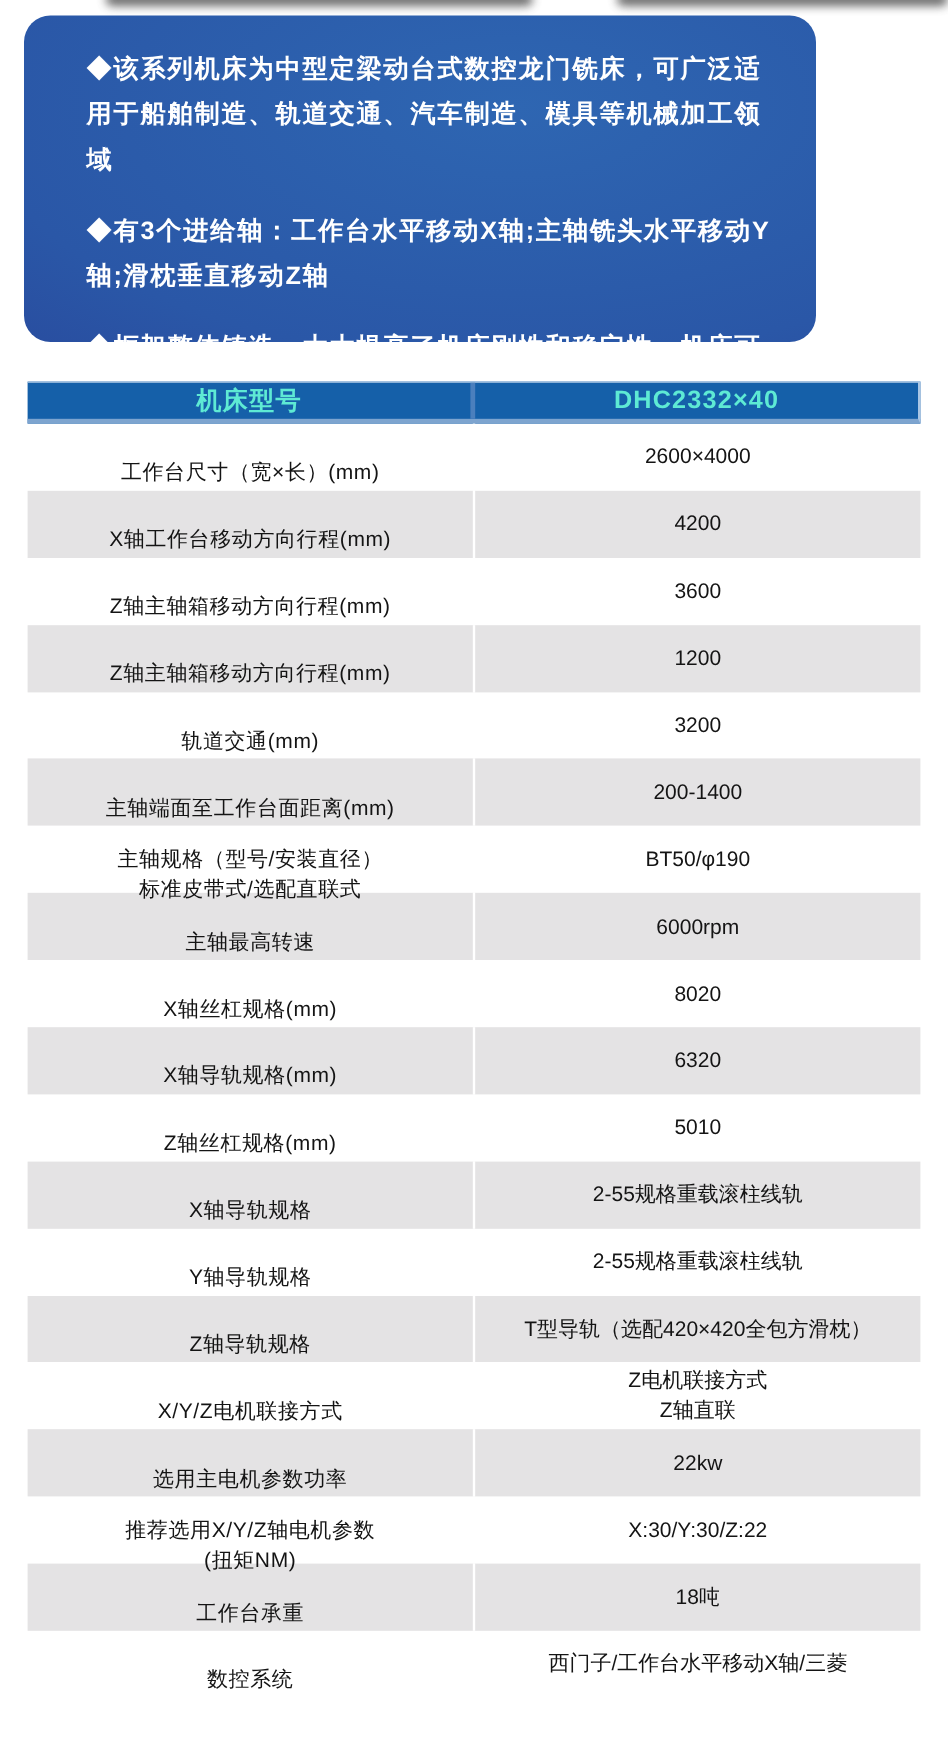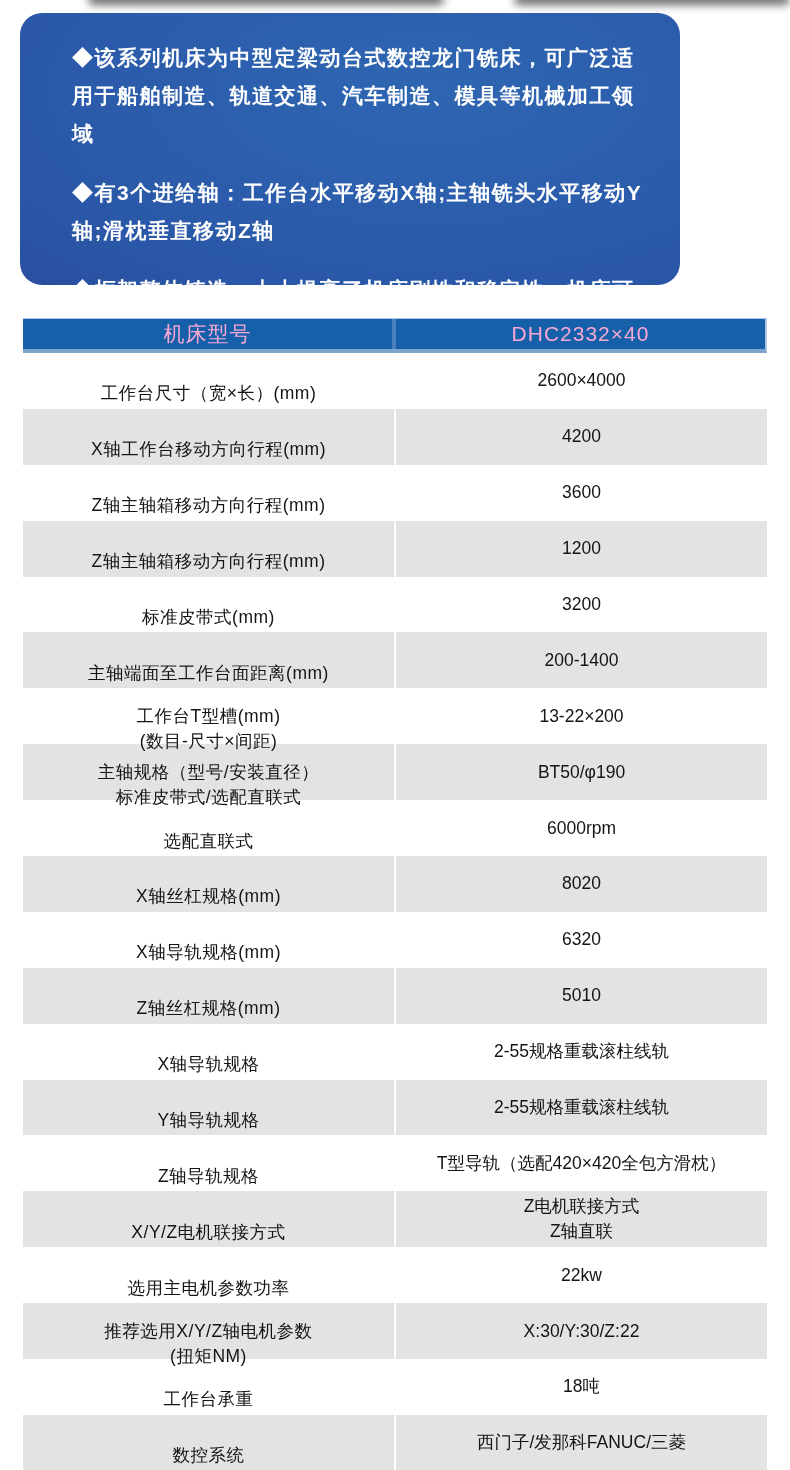--- a/index.html
+++ b/index.html
@@ -47,21 +47,21 @@
     height: 30px;
     background: #1560a9;
     border-top: 1px solid #aac6e4;
     border-right: 2px solid #aac6e4;
     border-bottom: 4px solid #7da4cf;
     box-sizing: content-box;
   }
   .h-cell {
     flex: 1;
     display: flex; align-items: center; justify-content: center;
-    color: #f9a8d4; font-size: 21px; font-weight: normal;
+    color: #5eead4; font-size: 21px; font-weight: bold;
     letter-spacing: 1px;
   }
   .h-div { width: 4px; background: #4b7fbd; }
 
   .rows {}
   .row { display: flex; height: 55.9px; }
   .row:nth-child(even) { background: #e4e3e4; }
   .c-div { width: 2px; background: #ffffff; }
   .cell {
     flex: 1;
@@ -137,21 +137,21 @@
     </div>
     <div class="c-div"></div>
     <div class="cell value">
       <div class="l1">1200</div>
 
     </div>
   </div>
 
   <div class="row">
     <div class="cell label">
-      <div class="l1">标准皮带式(mm)</div>
+      <div class="l1">轨道交通(mm)</div>
 
     </div>
     <div class="c-div"></div>
     <div class="cell value">
       <div class="l1">3200</div>
 
     </div>
   </div>
 
   <div class="row">
@@ -159,47 +159,36 @@
       <div class="l1">主轴端面至工作台面距离(mm)</div>
 
     </div>
     <div class="c-div"></div>
     <div class="cell value">
       <div class="l1">200-1400</div>
 
     </div>
   </div>
 
-  <div class="row">
-    <div class="cell label">
-      <div class="l1">工作台T型槽(mm)</div>
-      <div class="l2">(数目-尺寸×间距)</div>
-    </div>
-    <div class="c-div"></div>
-    <div class="cell value">
-      <div class="l1">13-22×200</div>
-
-    </div>
-  </div>
 
   <div class="row">
     <div class="cell label">
       <div class="l1">主轴规格（型号/安装直径）</div>
       <div class="l2">标准皮带式/选配直联式</div>
     </div>
     <div class="c-div"></div>
     <div class="cell value">
       <div class="l1">BT50/φ190</div>
 
     </div>
   </div>
 
   <div class="row">
     <div class="cell label">
-      <div class="l1">选配直联式</div>
+      <div class="l1">主轴最高转速</div>
 
     </div>
     <div class="c-div"></div>
     <div class="cell value">
       <div class="l1">6000rpm</div>
 
     </div>
   </div>
 
   <div class="row">
@@ -322,18 +311,18 @@
     </div>
   </div>
 
   <div class="row">
     <div class="cell label">
       <div class="l1">数控系统</div>
 
     </div>
     <div class="c-div"></div>
     <div class="cell value">
-      <div class="l1">西门子/发那科FANUC/三菱</div>
+      <div class="l1">西门子/工作台水平移动X轴/三菱</div>
 
     </div>
   </div>
 </div>
 </section>
 
 </body></html>

